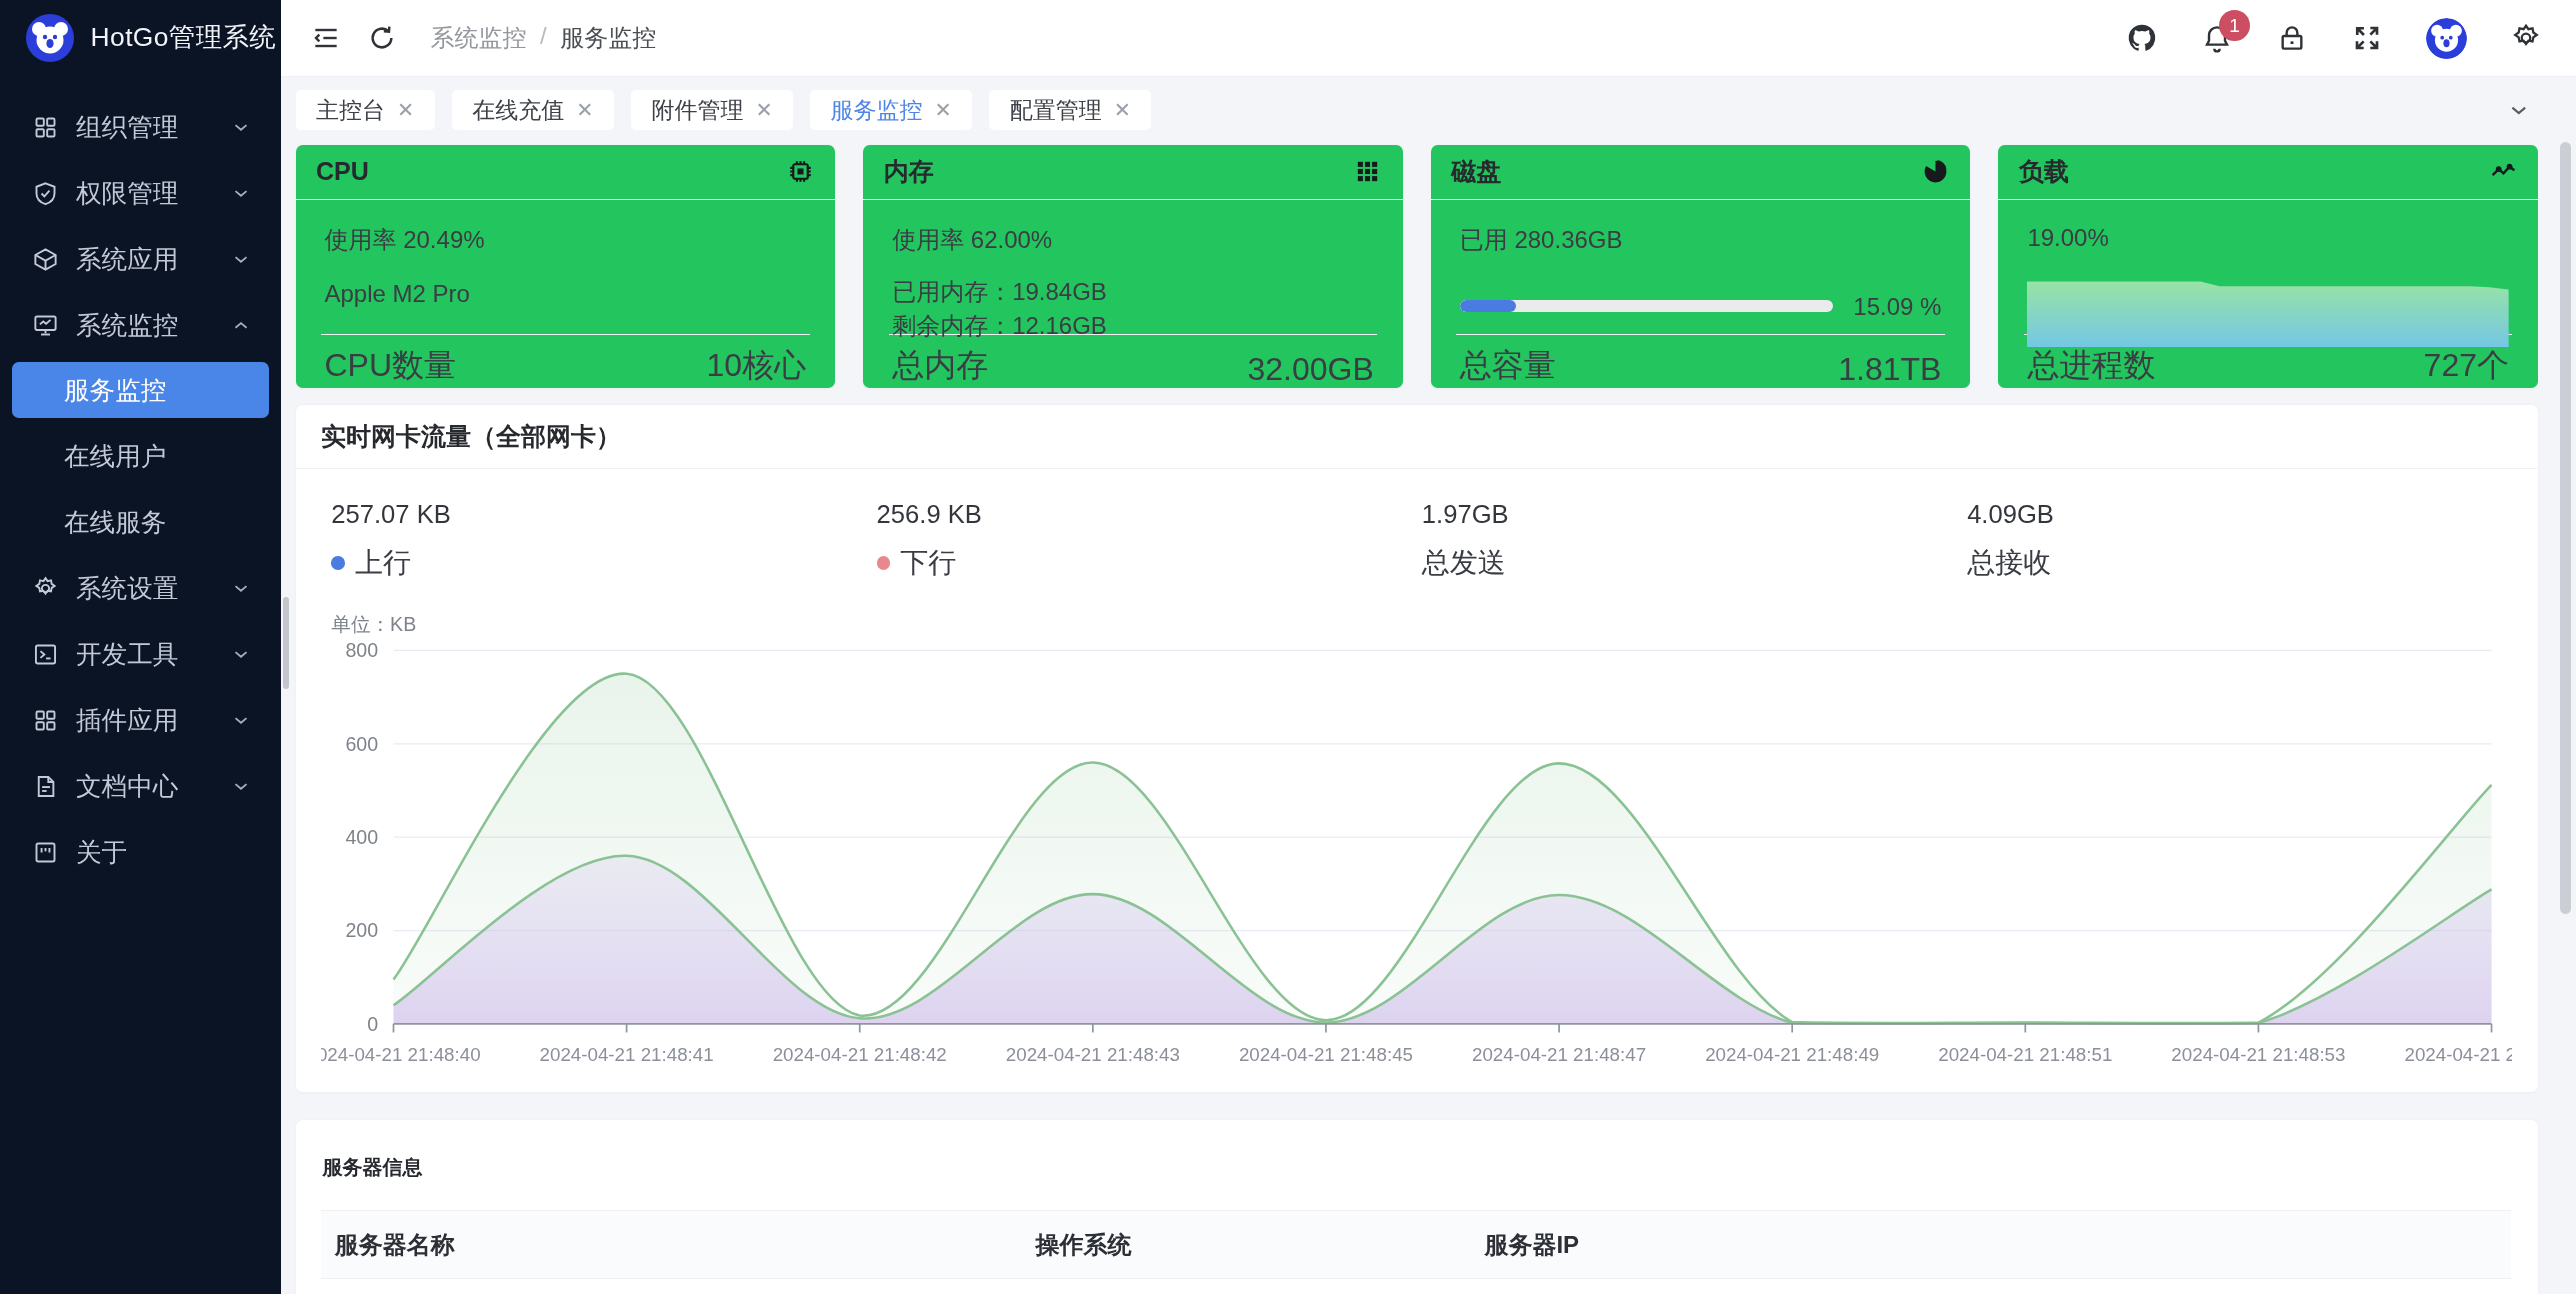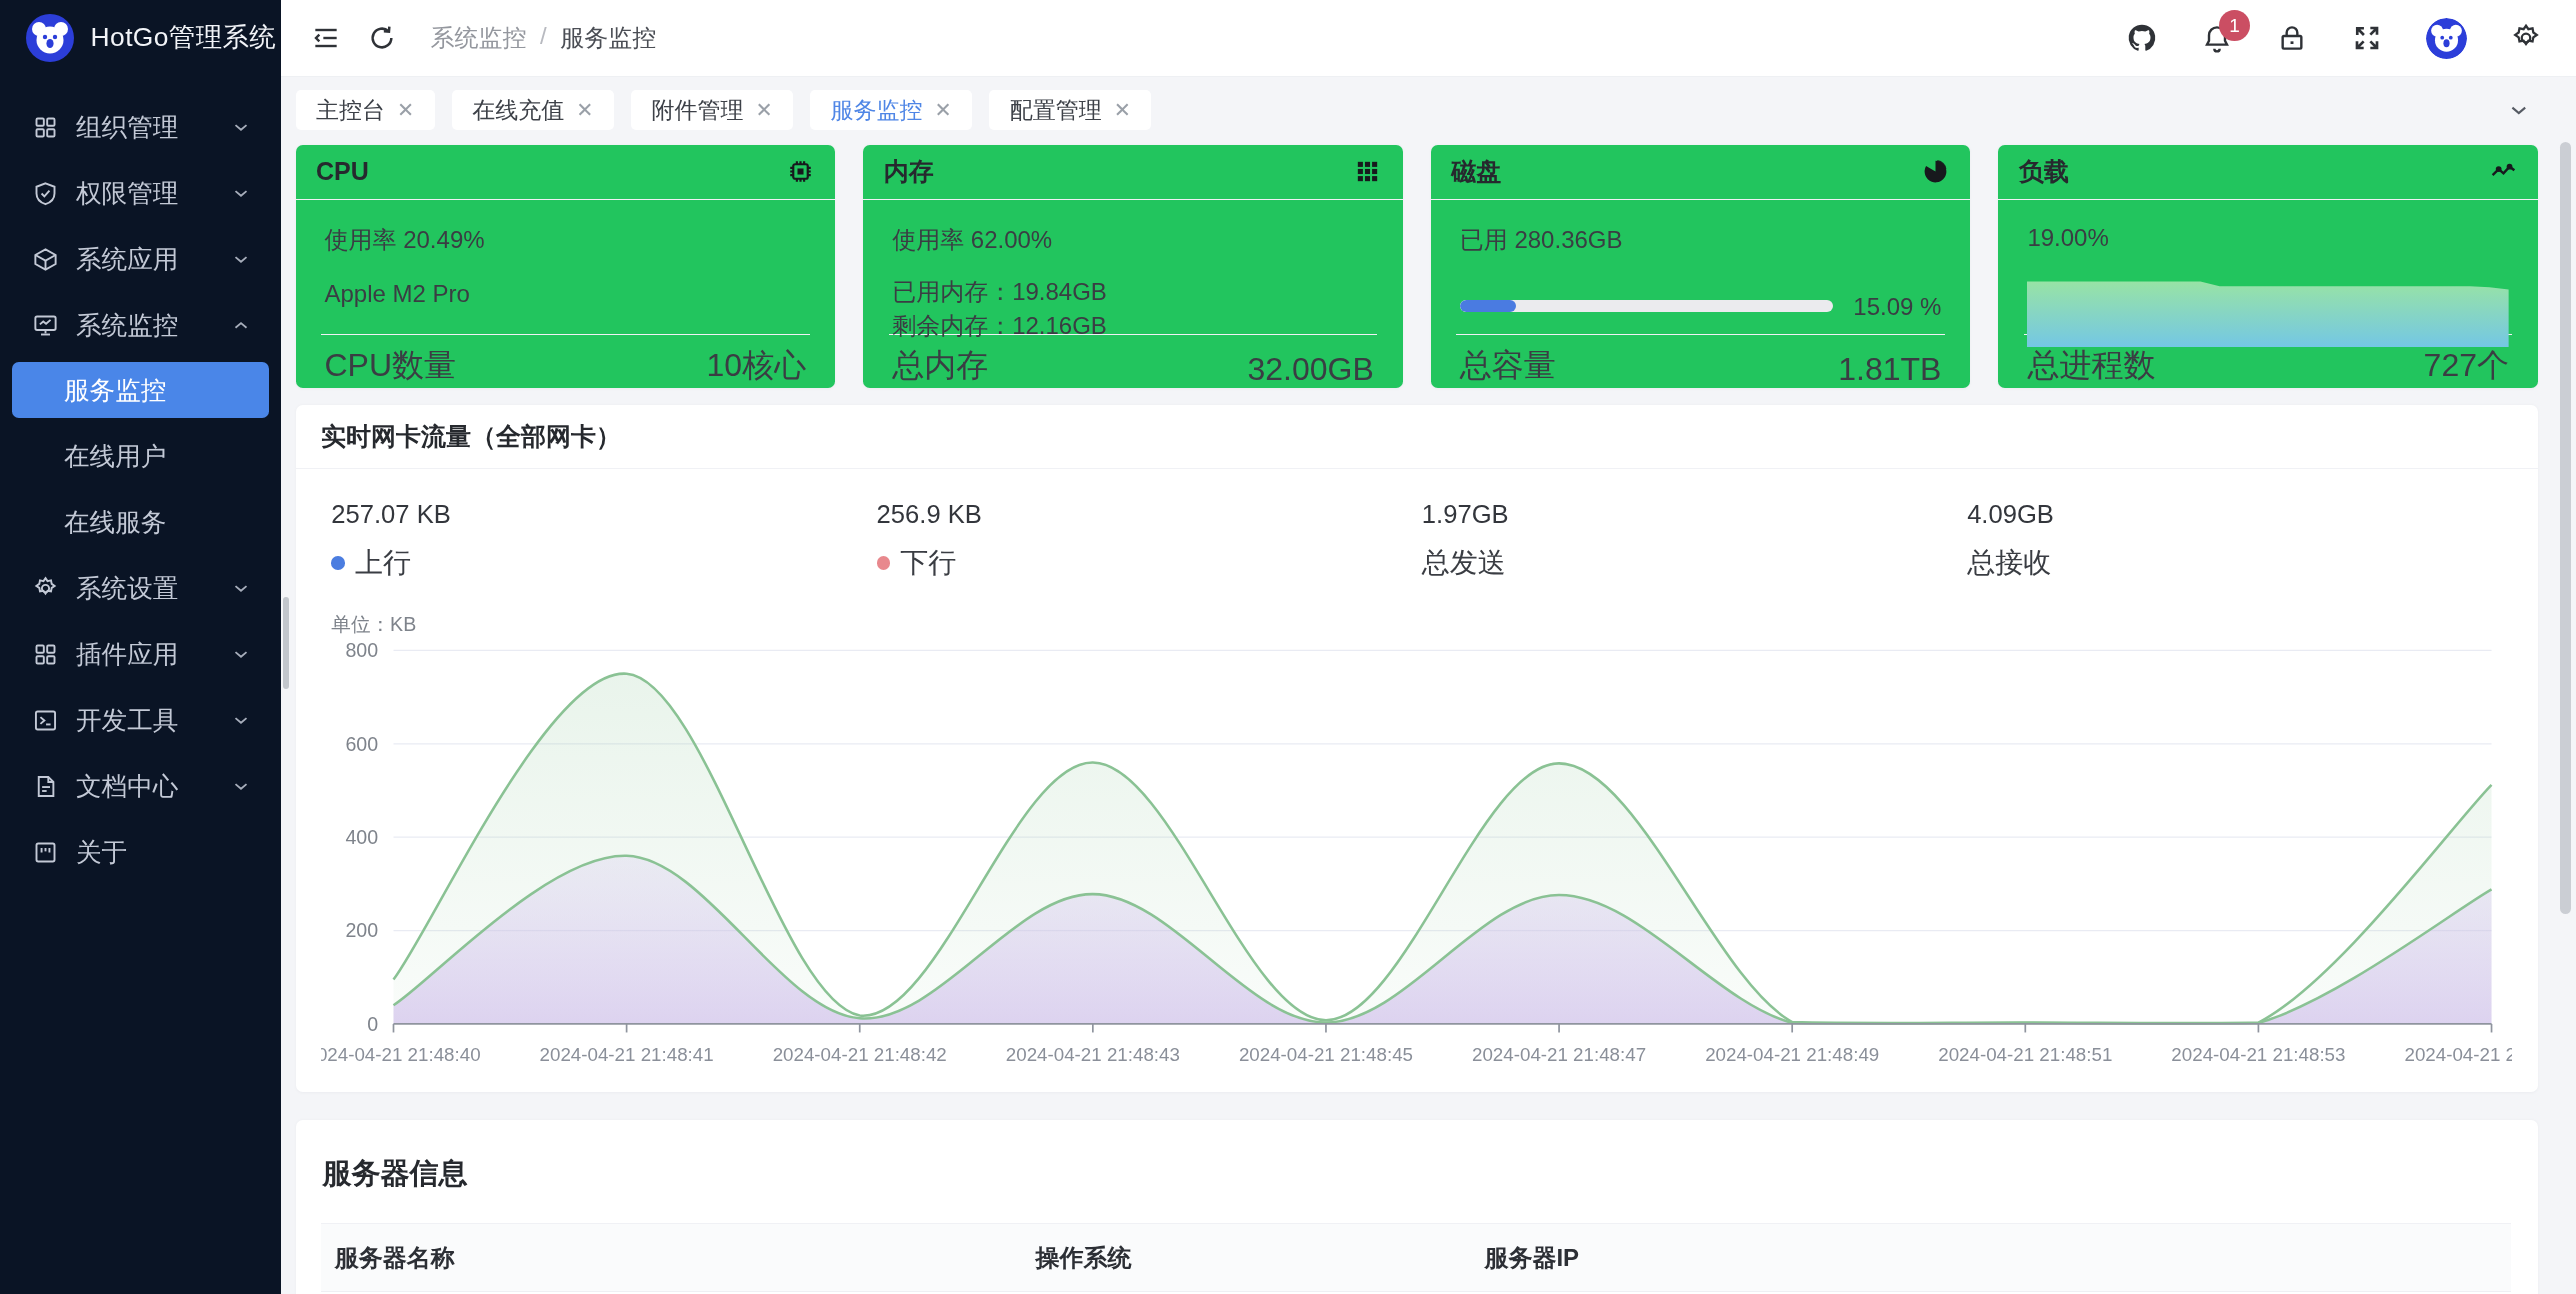--- a/index.html
+++ b/index.html
@@ -72,21 +72,21 @@
   .net-body { padding:19px 25.6px 15.4px 25.6px; }
   .net-stats { display:grid; grid-template-columns:repeat(4,1fr); padding-left:10.2px; margin-top:12px; }
   .stat-value { font-size:25.6px; color:#33363c; }
   .stat-label-row { display:flex; align-items:center; gap:10.2px; margin-top:15.4px; font-size:28px; color:#3a3d43; }
   .stat-dot { width:13.6px; height:13.6px; border-radius:50%; display:inline-block; }
   .unit-label { font-size:19.6px; color:#7e838b; margin:29px 0 1.7px 10.2px; }
   .net-chart-wrap { overflow:hidden; }
 
   
   .table-card { margin-top:28px; background:#fff; border-radius:6.8px; box-shadow:0 0.9px 3.4px rgba(20,30,60,0.04); padding-bottom:8.5px; }
-  .table-title { padding:34px 25.6px 29px 27px; font-size:29px; font-weight:bold; color:#26292e; }
+  .table-title { padding:34px 25.6px 29px 27px; font-size:20px; font-weight:bold; color:#26292e; }
   .srv-table { margin:0 27px 0 25.6px; border:0.9px solid #f0f1f5; border-left:none; border-right:none; }
   .thead-row { display:flex; background:#fafbfc; height:68px; align-items:center; border-bottom:0.9px solid #efeff3; }
   .tbody-row { display:flex; height:90px; align-items:center; background:#fff; border-bottom:0.9px solid #f0f1f5; }
   .col-name { width:32%; padding-left:13.6px; }
   .col-os { width:20.5%; padding-left:13.6px; }
   .col-ip { flex:1; padding-left:13.6px; display:flex; align-items:center; }
   .thead-row > div { font-size:24px; font-weight:bold; color:#2c2f35; }
 
   
   .v-scroll-thumb { position:absolute; right:5.1px; top:142px; width:11px; height:772px; background:#cbced4; border-radius:6px; }
@@ -195,42 +195,42 @@
         <span class="nlabel">系统设置</span>
         <span class="nchev">
             <svg viewBox="0 0 24 24" fill="none" stroke="currentColor" stroke-width="2">
               <path d="M6 10 l6 5 6-5"></path>
             </svg>
           </span>
       </div>
       <div class="nav-item">
         <span class="nicon">
             <svg viewBox="0 0 24 24" fill="none" stroke="currentColor" stroke-width="1.7">
+              <rect x="3.5" y="4" width="17" height="16" rx="1.5"></rect>
+              <path d="M7.5 9 l3.5 3 -3.5 3"></path>
+              <path d="M12.5 15.5 H16.5"></path>
+            </svg>
+          </span>
+        <span class="nlabel">开发工具</span>
+        <span class="nchev">
+            <svg viewBox="0 0 24 24" fill="none" stroke="currentColor" stroke-width="2">
+              <path d="M6 10 l6 5 6-5"></path>
+            </svg>
+          </span>
+      </div>
+      <div class="nav-item">
+        <span class="nicon">
+            <svg viewBox="0 0 24 24" fill="none" stroke="currentColor" stroke-width="1.7">
               <rect x="4" y="4" width="6.5" height="6.5" rx="1"></rect>
               <rect x="13.5" y="4" width="6.5" height="6.5" rx="1"></rect>
               <rect x="4" y="13.5" width="6.5" height="6.5" rx="1"></rect>
               <rect x="13.5" y="13.5" width="6.5" height="6.5" rx="1"></rect>
             </svg>
           </span>
         <span class="nlabel">插件应用</span>
-        <span class="nchev">
-            <svg viewBox="0 0 24 24" fill="none" stroke="currentColor" stroke-width="2">
-              <path d="M6 10 l6 5 6-5"></path>
-            </svg>
-          </span>
-      </div>
-      <div class="nav-item">
-        <span class="nicon">
-            <svg viewBox="0 0 24 24" fill="none" stroke="currentColor" stroke-width="1.7">
-              <rect x="3.5" y="4" width="17" height="16" rx="1.5"></rect>
-              <path d="M7.5 9 l3.5 3 -3.5 3"></path>
-              <path d="M12.5 15.5 H16.5"></path>
-            </svg>
-          </span>
-        <span class="nlabel">开发工具</span>
         <span class="nchev">
             <svg viewBox="0 0 24 24" fill="none" stroke="currentColor" stroke-width="2">
               <path d="M6 10 l6 5 6-5"></path>
             </svg>
           </span>
       </div>
       <div class="nav-item">
         <span class="nicon">
             <svg viewBox="0 0 24 24" fill="none" stroke="currentColor" stroke-width="1.7">
               <path d="M6 3.5 H14.5 L19 8 V20.5 H6 Z"></path>

